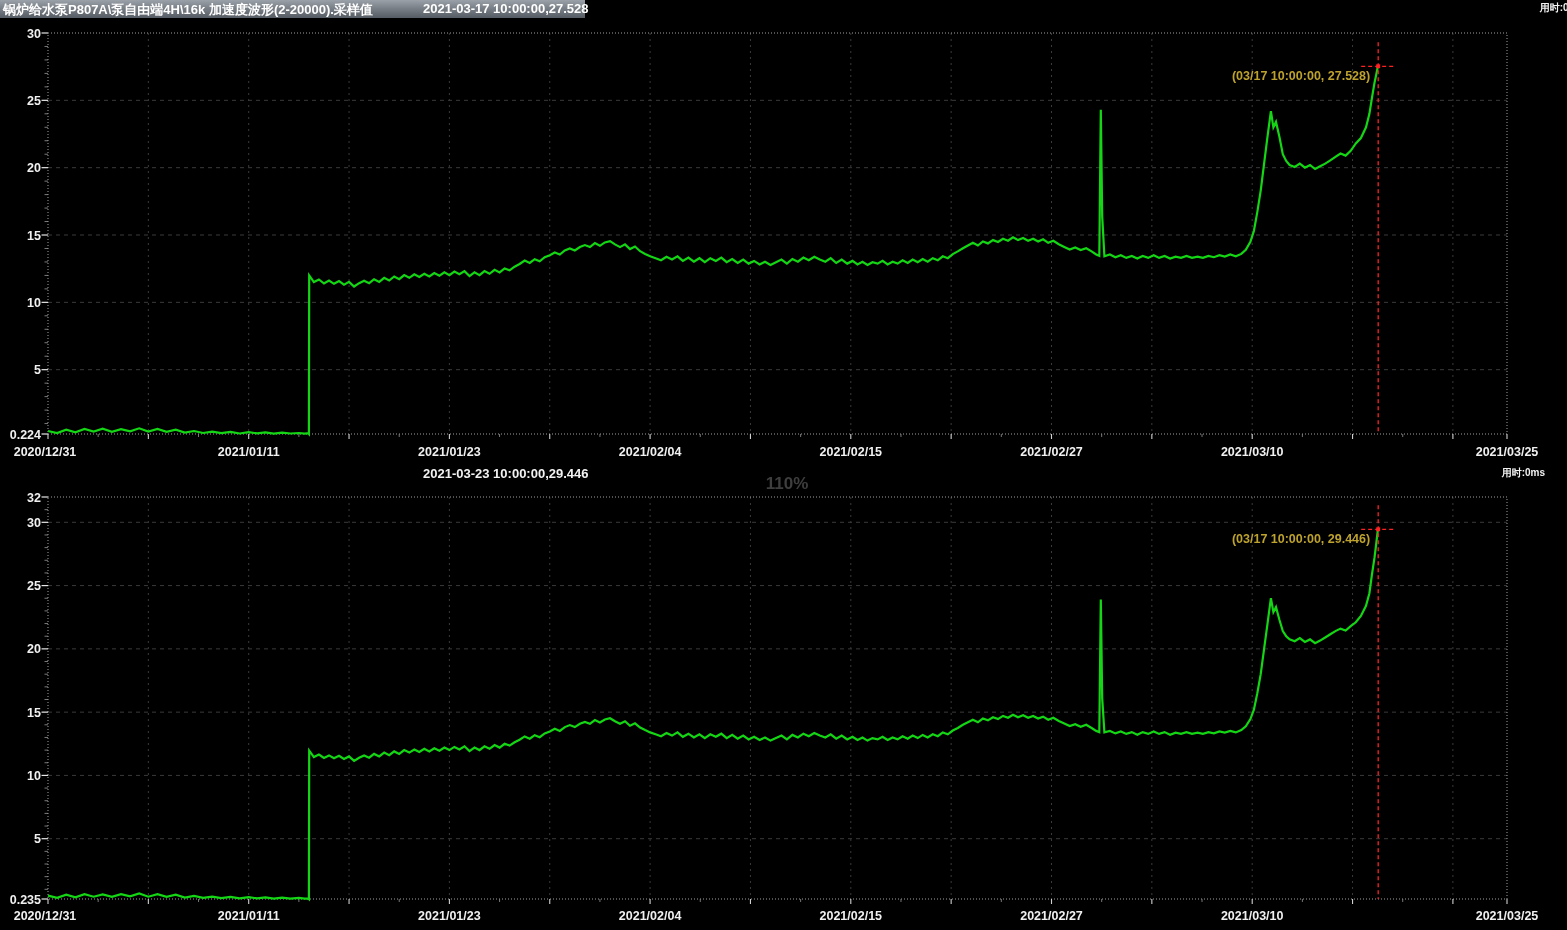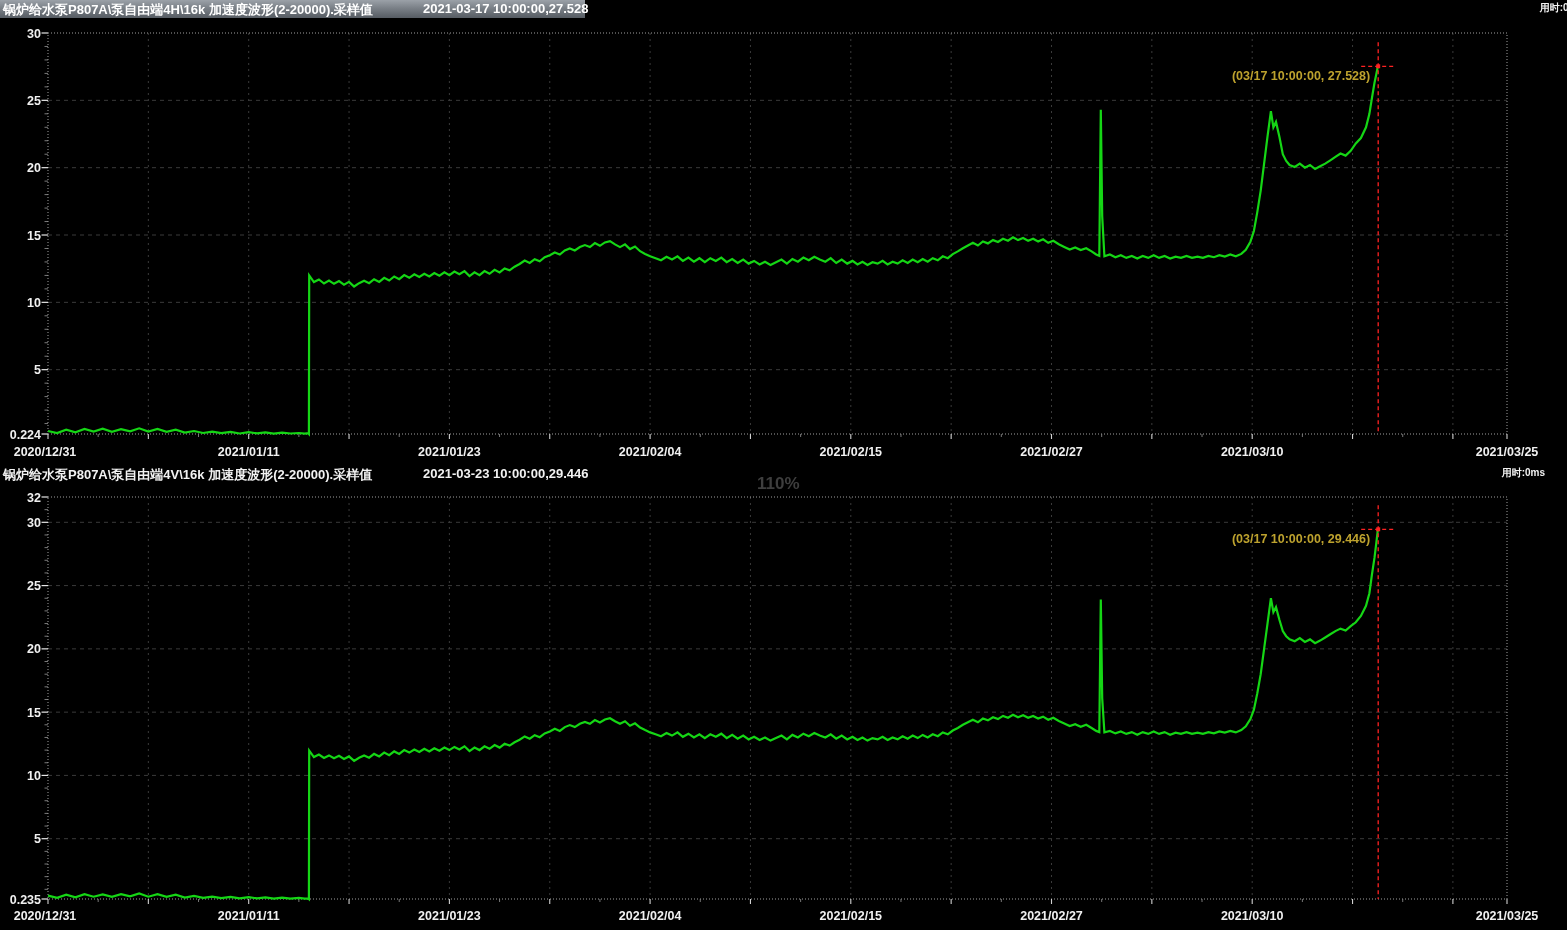--- a/index.html
+++ b/index.html
@@ -8,21 +8,21 @@
   .hdr{position:absolute;left:0;width:1567px;}
   .hdr1{top:0;height:18px;padding-left:38px;}
   .caption{position:absolute;left:0;top:0;width:585px;height:18px;
     background:linear-gradient(180deg,#9ba1a8 0%,#7a8087 45%,#565c63 100%);}
   .ttl{position:absolute;left:3px;top:1px;font-size:13px;font-weight:bold;color:#ffffff;white-space:nowrap;}
   .dtv{position:absolute;left:423px;top:1px;font-size:13px;font-weight:bold;color:#ffffff;white-space:nowrap;text-align:center;}
   .elapsed{position:absolute;right:22px;top:1px;font-size:10px;font-weight:bold;color:#f2f2f2;white-space:nowrap;}
   .hdr2{top:466px;height:16px;background:#000;}
   .hdr2 .ttl,.hdr2 .dtv{top:0;color:#f2f2f2;}
   .hdr2 .elapsed{top:0;}
-  .zoompct{position:absolute;left:757px;top:474px;width:60px;
+  .zoompct{position:absolute;left:757px;top:474px;width:60px;text-align:center;
     font-size:17px;font-weight:bold;color:#3e3e3e;}
   svg.chart{position:absolute;left:0;display:block;}
   #chart1{top:24px;}
   #chart2{top:488px;}
   text.axis{fill:#f0f0f0;font-size:12.5px;font-weight:bold;font-family:"Liberation Sans","DejaVu Sans",sans-serif;}
   text.anno{font-size:12.5px;font-weight:bold;font-family:"Liberation Sans","DejaVu Sans",sans-serif;}
 </style>
 </head>
 <body>
 
@@ -134,21 +134,20 @@
       <text x="1252.1999999999998" y="432" text-anchor="middle" class="axis">2021/03/10</text>
       <text x="1507" y="432" text-anchor="middle" class="axis">2021/03/25</text>
       <polyline points="48.0,407.0 57.1,409.0 66.2,405.6 75.4,408.3 84.5,404.9 93.6,407.6 102.7,404.7 111.9,407.9 121.0,405.2 130.1,407.4 139.2,404.3 148.3,407.6 157.5,404.9 166.6,407.9 175.7,405.6 184.8,408.6 194.0,407.0 203.1,409.0 212.2,407.6 221.3,409.2 230.5,407.9 239.6,409.5 248.7,408.2 257.1,409.4 265.4,408.4 273.8,409.6 282.1,408.7 290.5,409.5 298.9,409.0 304.7,409.6 308.1,409.2 308.9,410.0 309.2,251.4 313.9,258.1 318.9,255.5 324.0,259.5 329.0,256.5 334.0,259.8 339.0,257.1 344.0,260.6 349.0,257.9 354.1,262.5 359.1,259.2 364.1,256.8 369.1,259.2 374.1,255.2 379.2,257.9 384.2,253.8 389.2,256.5 394.2,252.5 399.2,255.2 404.2,251.1 409.3,253.8 414.3,250.3 419.3,253.0 424.3,249.8 429.3,252.5 434.3,249.0 439.4,251.7 444.4,248.4 449.4,251.1 454.4,247.6 459.4,250.3 464.5,247.1 469.5,252.1 474.5,248.4 479.5,251.1 484.5,247.1 489.5,249.8 494.6,245.8 499.6,248.4 504.6,244.4 509.6,246.3 514.6,242.7 519.6,240.0 524.7,236.6 529.7,239.0 534.7,235.2 539.7,237.3 544.7,233.2 549.8,231.2 554.8,228.5 559.8,230.5 564.8,226.5 569.8,224.5 574.8,226.5 579.9,223.1 584.9,221.1 589.9,223.1 594.9,219.1 599.9,221.8 604.9,218.4 610.0,217.1 615.0,220.4 620.0,223.1 625.0,220.4 630.0,225.1 635.0,222.5 640.1,227.2 645.1,229.9 650.1,232.3 655.6,234.2 661.0,236.3 666.5,232.8 672.0,235.5 677.5,232.3 682.9,236.9 688.4,233.6 693.9,237.7 699.4,234.2 704.8,238.2 710.3,234.2 715.8,236.9 721.3,233.6 726.7,238.2 732.2,235.0 737.7,239.0 743.2,235.5 748.6,239.6 754.1,236.9 759.6,240.4 765.0,237.7 770.5,240.9 776.0,238.2 781.5,235.5 786.9,239.6 792.4,235.0 797.9,237.7 803.4,233.6 808.8,236.3 814.3,232.8 819.8,235.5 825.3,237.7 830.7,234.2 836.2,239.0 841.7,235.5 847.2,239.6 852.5,236.9 857.5,240.4 862.5,237.7 867.5,240.9 872.5,238.2 877.6,239.6 882.6,236.9 887.6,240.4 892.6,237.7 897.6,239.6 902.6,236.3 907.7,239.0 912.7,235.5 917.7,238.2 922.7,235.0 927.7,237.7 932.8,234.2 937.8,236.3 942.8,232.3 947.8,234.2 952.8,230.1 957.8,227.4 962.9,224.2 967.9,221.5 972.9,218.8 977.9,221.5 982.9,217.5 987.9,219.4 993.0,216.1 998.0,218.0 1003.0,214.8 1008.0,216.7 1013.0,213.4 1018.0,216.1 1023.1,214.0 1028.1,216.7 1033.1,214.8 1038.1,217.5 1043.1,215.3 1048.2,218.8 1053.3,216.7 1058.8,220.2 1064.3,222.9 1069.7,225.6 1075.2,223.4 1080.7,226.1 1086.2,224.2 1091.6,227.4 1096.2,230.5 1099.3,231.9 1100.8,85.8 1102.2,192.2 1104.4,232.3 1109.9,230.5 1115.4,233.2 1120.8,231.2 1126.3,233.9 1131.8,231.9 1137.3,234.6 1142.7,231.9 1148.2,233.9 1153.7,231.2 1159.1,233.9 1164.6,231.9 1170.1,234.6 1175.6,232.6 1181.0,233.9 1186.5,231.9 1192.0,233.9 1197.5,232.6 1202.9,233.9 1208.4,231.9 1213.9,233.2 1219.4,231.2 1224.8,232.6 1230.3,230.5 1235.8,232.3 1241.3,229.9 1245.8,225.8 1250.4,217.7 1253.9,207.0 1257.3,188.1 1260.7,166.6 1264.1,139.6 1267.5,112.7 1270.9,87.1 1273.4,103.3 1276.0,97.9 1279.4,112.7 1282.8,130.2 1286.2,136.9 1289.6,141.0 1294.7,143.0 1299.8,139.6 1304.9,143.7 1310.0,141.0 1315.1,145.0 1320.1,142.3 1325.2,139.6 1330.3,136.3 1335.4,132.9 1340.5,129.5 1345.6,131.6 1350.7,126.8 1355.8,119.4 1360.9,114.0 1366.0,103.3 1369.4,89.8 1372.0,73.6 1374.5,58.8 1376.2,50.7 1377.9,42.3" fill="none" stroke="#15d615" stroke-width="2.2" stroke-linejoin="miter" stroke-linecap="butt"></polyline>
       <line x1="1378.1901066666667" x2="1378.1901066666667" y1="18.290972595378847" y2="410" stroke="#ff2222" stroke-width="1.3" stroke-dasharray="4 3"></line>
       <line x1="1361.1901066666667" x2="1395.1901066666667" y1="42.29097259537885" y2="42.29097259537885" stroke="#ff2222" stroke-width="1.3" stroke-dasharray="4 3"></line>
       <rect x="1376.1901066666667" y="40.29097259537885" width="4" height="4" fill="#ff2222"></rect>
       <text x="1370.1901066666667" y="56.29097259537885" text-anchor="end" fill="#bda22e" class="anno">(03/17 10:00:00, 27.528)</text>
     </svg>
 
   <div class="hdr hdr2">
-    <span class="ttl">锅炉给水泵P807A\泵自由端4V\16k 加速度波形(2-20000).采样值</span>
     <span class="dtv">2021-03-23 10:00:00,29.446</span>
     <span class="elapsed">用时:0ms</span>
   </div>
 
   <div class="zoompct">110%</div>
 
   <svg id="chart2" class="chart" width="1567" height="442" viewBox="0 0 1567 442">
       <line x1="148.35" x2="148.35" y1="9" y2="411" stroke="#3a3a3a" stroke-width="1" stroke-dasharray="2 4"></line>
       <line x1="248.7" x2="248.7" y1="9" y2="411" stroke="#3a3a3a" stroke-width="1" stroke-dasharray="2 4"></line>
       <line x1="349.04999999999995" x2="349.04999999999995" y1="9" y2="411" stroke="#3a3a3a" stroke-width="1" stroke-dasharray="2 4"></line>

